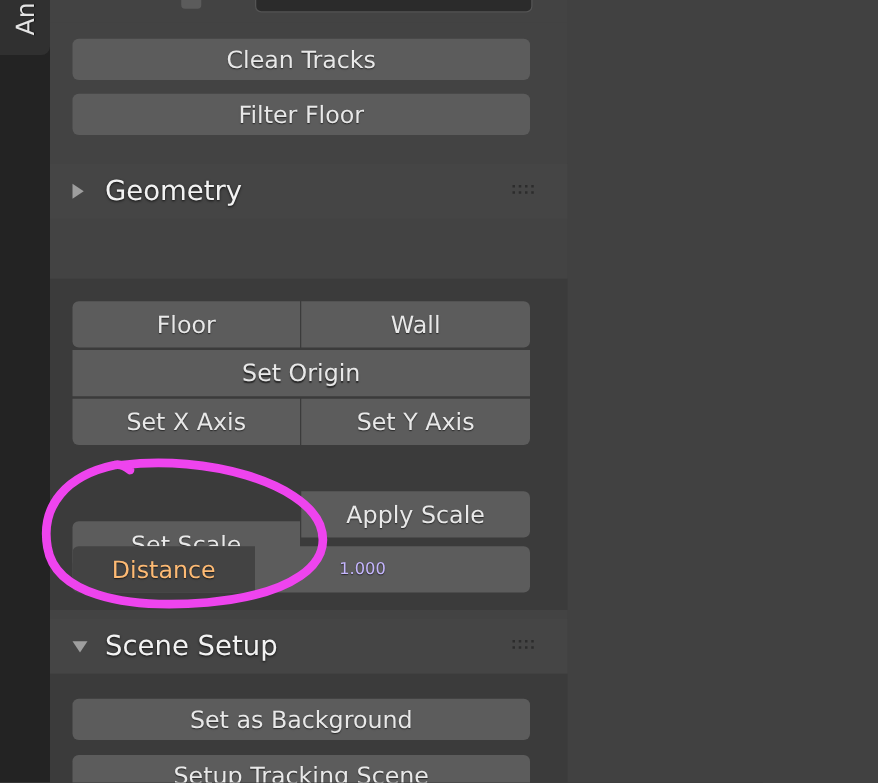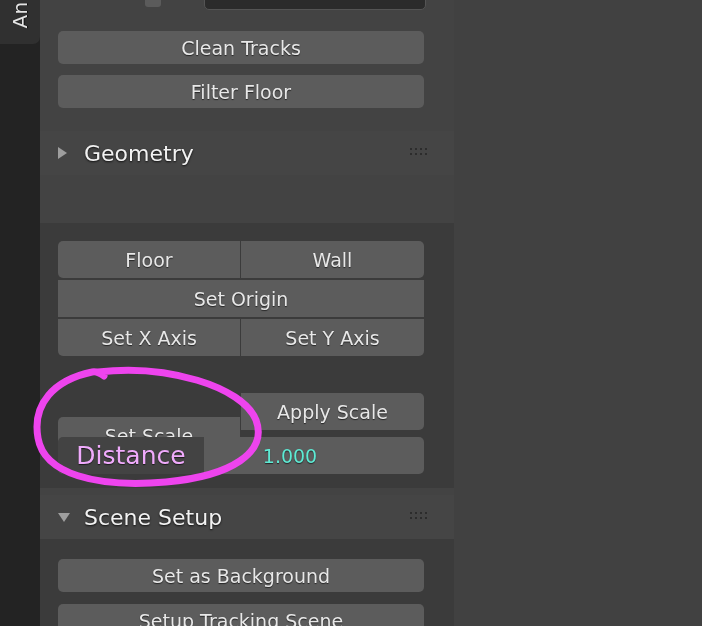--- a/index.html
+++ b/index.html
@@ -175,44 +175,44 @@
   }
   .field-label {
     position: absolute;
     left: 0;
     top: 0;
     height: 100%;
     width: 146px;
     display: flex;
     align-items: center;
     justify-content: center;
-    color: #f0abfc;
-    font-size: 25px;
+    color: #fdba74;
+    font-size: 19px;
     text-shadow: 0 1px 1px rgba(0,0,0,.6);
   }
   .field-label-bg {
     position: absolute;
     left: 0;
     top: 0;
     width: 146px;
     height: 100%;
     background: #434343;
     border-radius: 5px 0 0 5px;
   }
   .field-value {
     position: absolute;
     right: 0;
     top: 0;
     height: 100%;
     width: 268px;
     display: flex;
     align-items: center;
     justify-content: center;
-    color: #5eead4;
-    font-size: 19px;
+    color: #c4b5fd;
+    font-size: 13px;
     text-shadow: 0 1px 1px rgba(0,0,0,.6);
   }
 
   
   .annot {
     position: absolute;
     left: 26px;
     top: 356px;
     width: 256px;
     height: 132px;

